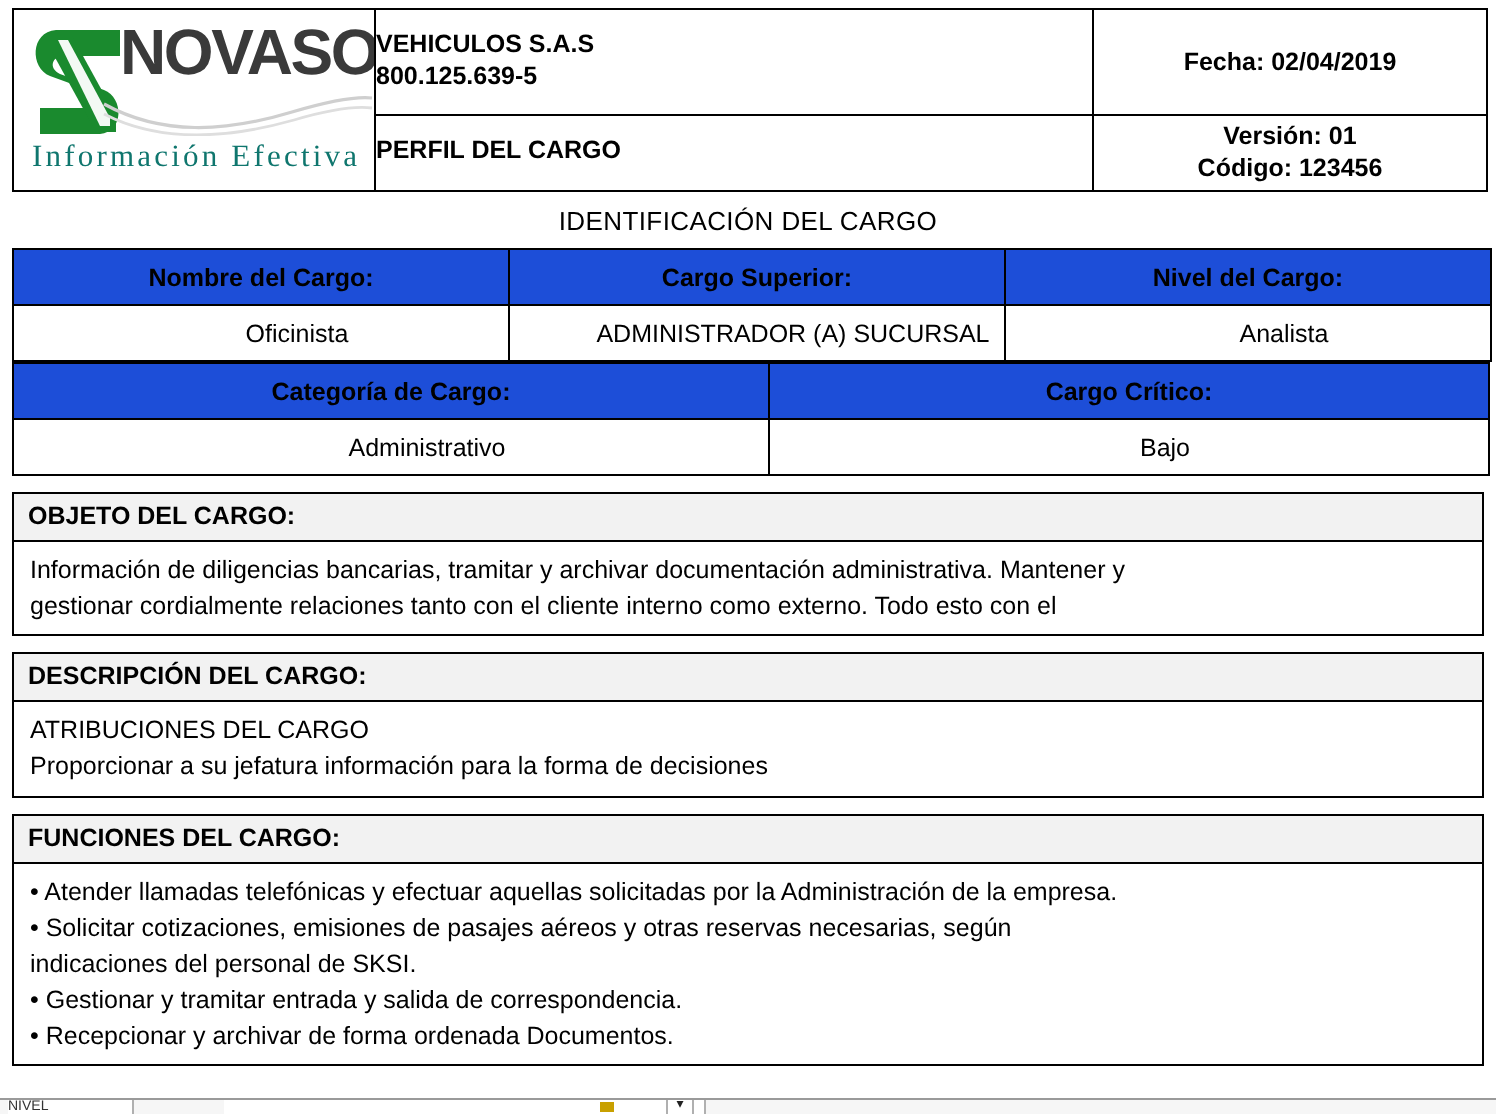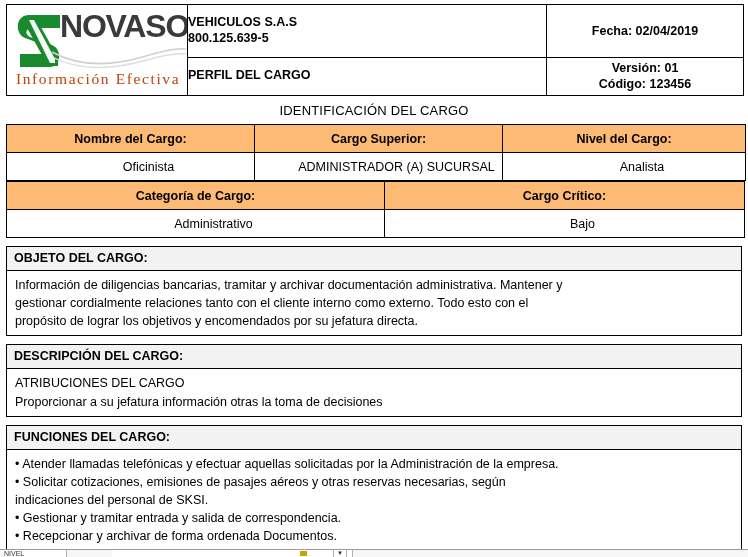--- a/index.html
+++ b/index.html
@@ -91,21 +91,21 @@
     width: 136px;
     height: 22px;
   }
   .logo-tag {
     position: absolute;
     left: 9px;
     top: 64px;
     font-family: "Liberation Serif", serif;
     font-size: 15.5px;
     letter-spacing: 1.6px;
-    color: #c2410c;
+    color: #0f766e;
     white-space: nowrap;
   }
 
   
   .doc-title {
     text-align: center;
     font-weight: normal;
     font-size: 13px;
     margin: 7px 0 6px 0;
     letter-spacing: 0.2px;
@@ -120,21 +120,21 @@
   }
   .ident-table td {
     border: 1.3px solid #000;
     text-align: center;
     font-size: 12.5px;
     padding: 0;
     height: 27px;
     vertical-align: middle;
   }
   .ident-table td.hdr {
-    background: #fdba74;
+    background: #1d4ed8;
     font-weight: bold;
   }
   .ident-table td.val {
     background: #ffffff;
     font-weight: normal;
     padding-left: 36px;
   }
 
   
   .section {
@@ -279,29 +279,28 @@
       <td class="val">Bajo</td>
     </tr>
   </tbody>
     </table>
 
   <div class="section">
     <div class="section-head">OBJETO DEL CARGO:</div>
     <div class="section-body">
       <p class="para">Información de diligencias bancarias, tramitar y archivar documentación administrativa. Mantener y</p>
       <p class="para">gestionar cordialmente relaciones tanto con el cliente interno como externo. Todo esto con el</p>
-      <p class="para">propósito de lograr los objetivos y encomendados por su jefatura directa.</p>
     </div>
   </div>
 
   <div class="section">
     <div class="section-head">DESCRIPCIÓN DEL CARGO:</div>
     <div class="section-body">
       <p class="para">ATRIBUCIONES DEL CARGO</p>
-      <p class="para">Proporcionar a su jefatura información otras la toma de decisiones</p>
+      <p class="para">Proporcionar a su jefatura información para la forma de decisiones</p>
     </div>
   </div>
 
   <div class="section">
     <div class="section-head">FUNCIONES DEL CARGO:</div>
     <div class="section-body">
       <p class="para">• Atender llamadas telefónicas y efectuar aquellas solicitadas por la Administración de la empresa.</p>
       <p class="para">• Solicitar cotizaciones, emisiones de pasajes aéreos y otras reservas necesarias, según</p>
       <p class="para">indicaciones del personal de SKSI.</p>
       <p class="para">• Gestionar y tramitar entrada y salida de correspondencia.</p>

